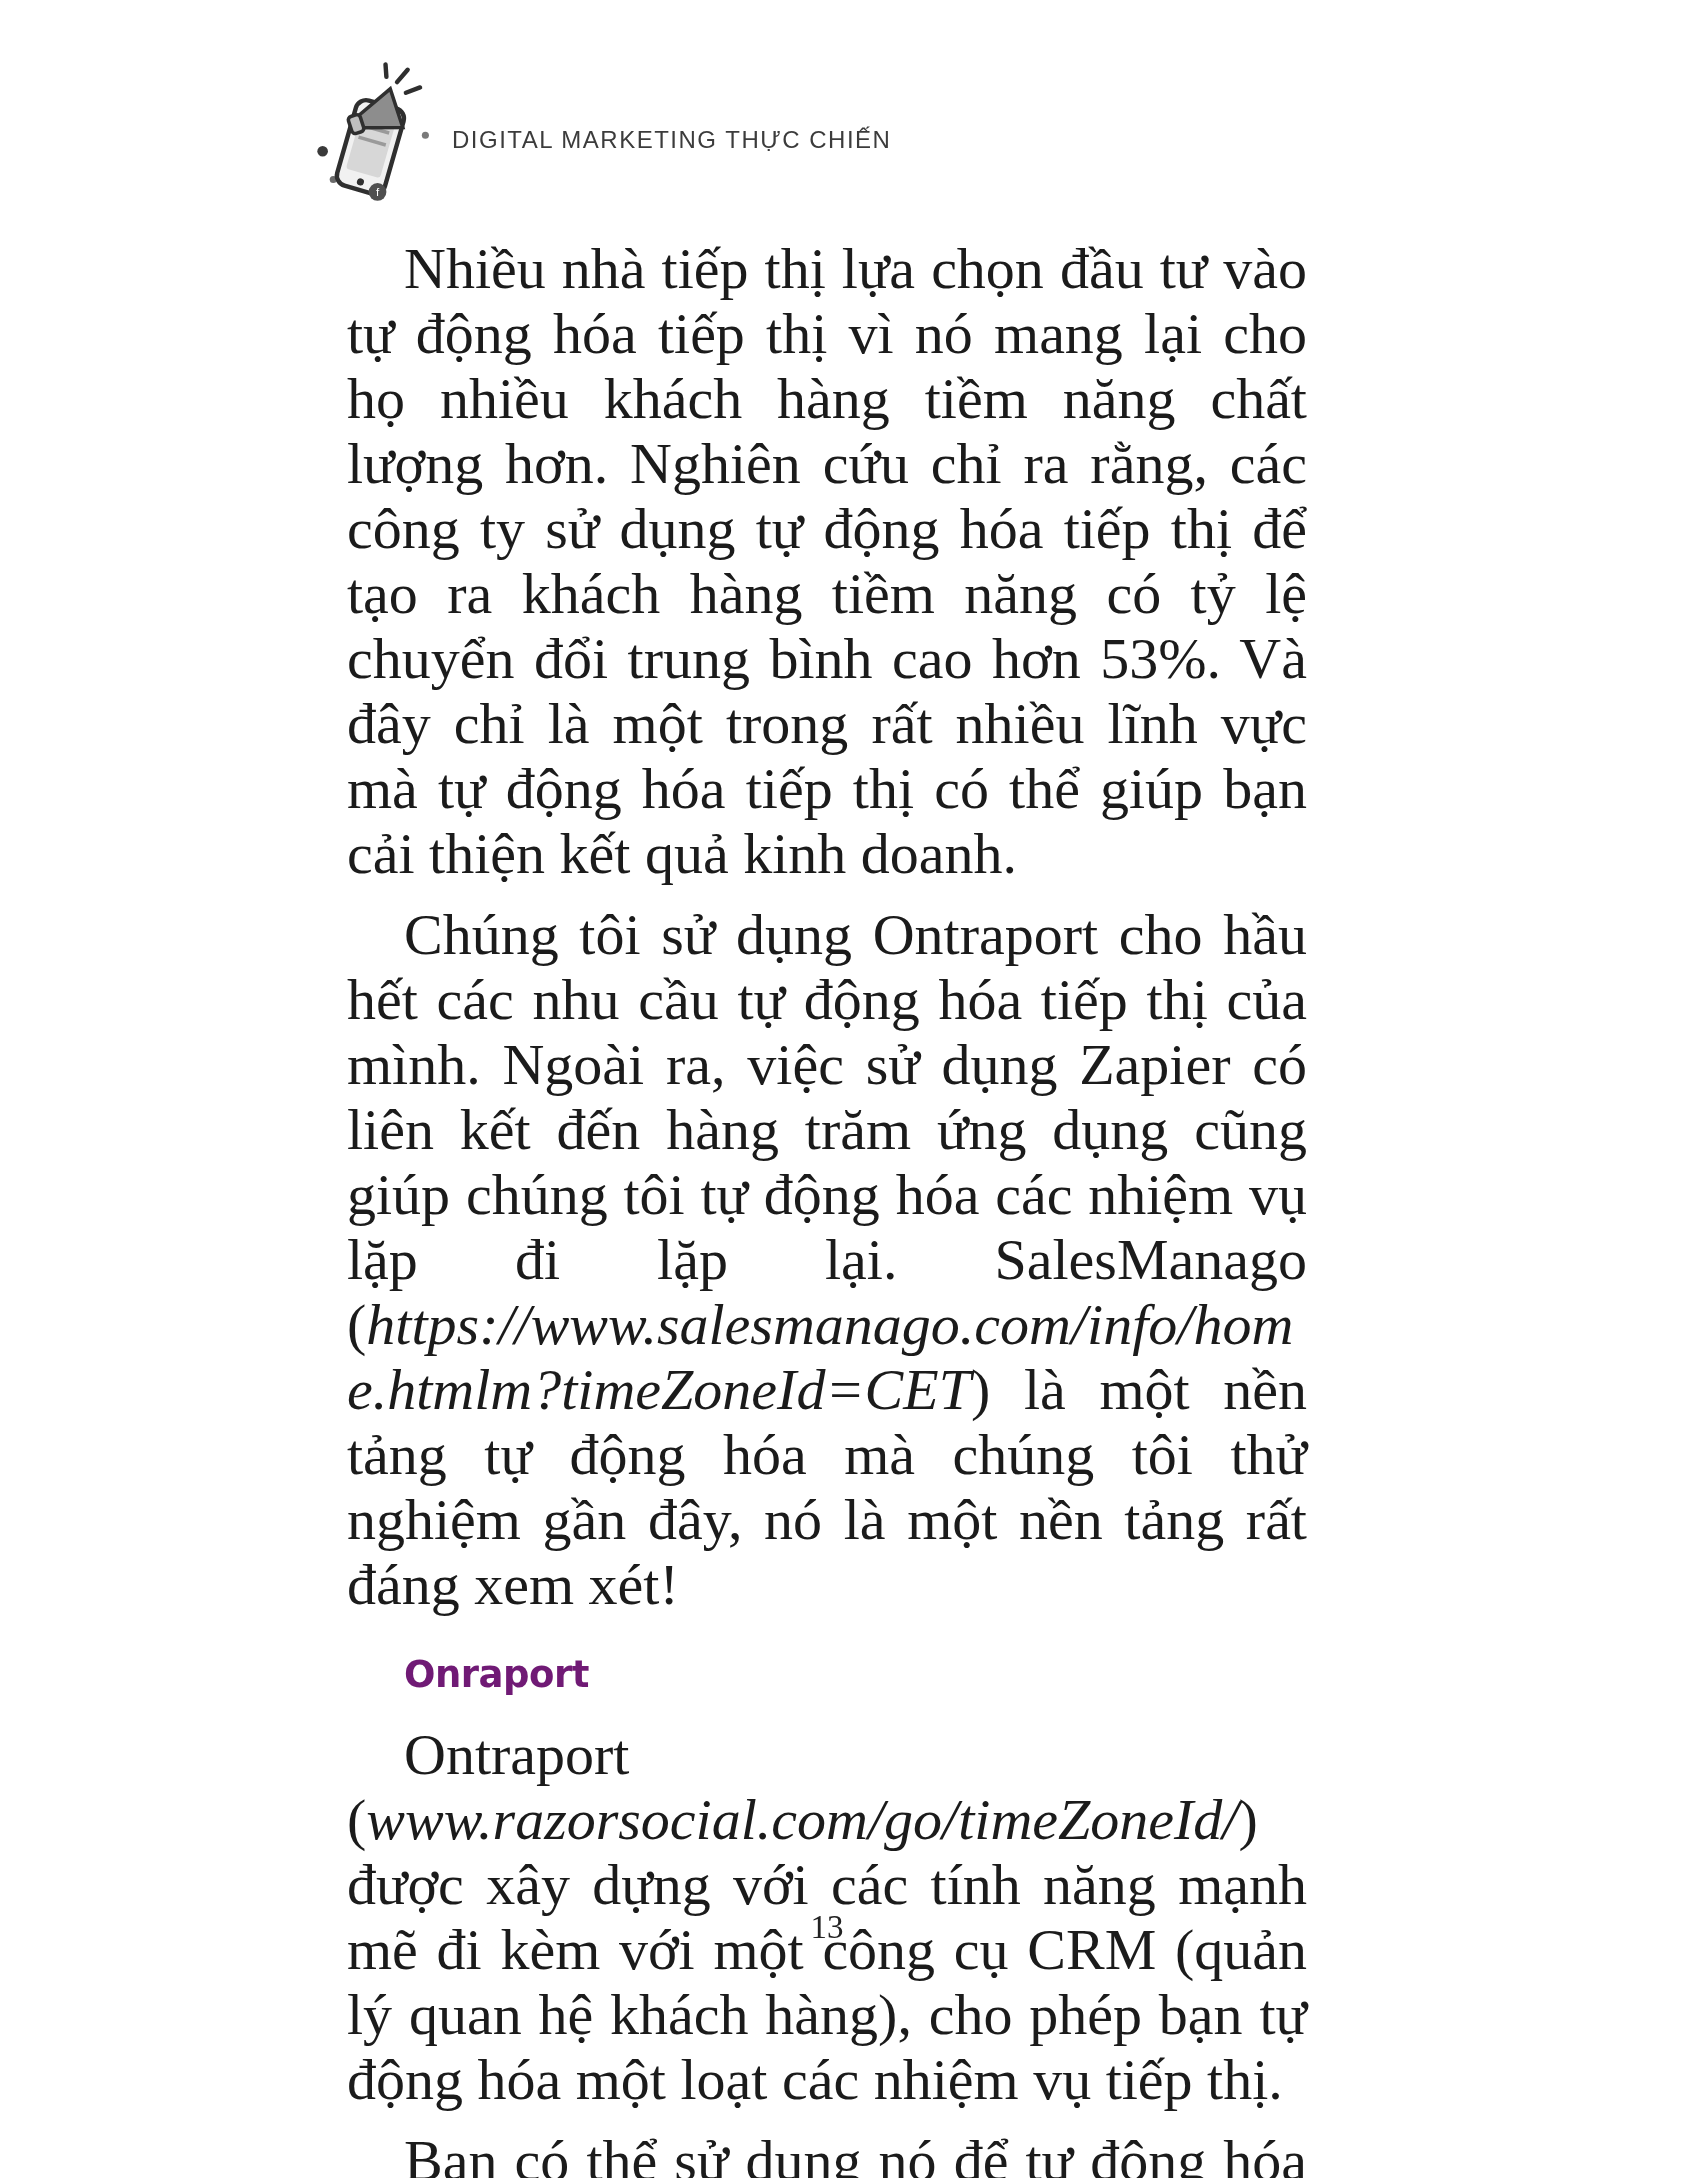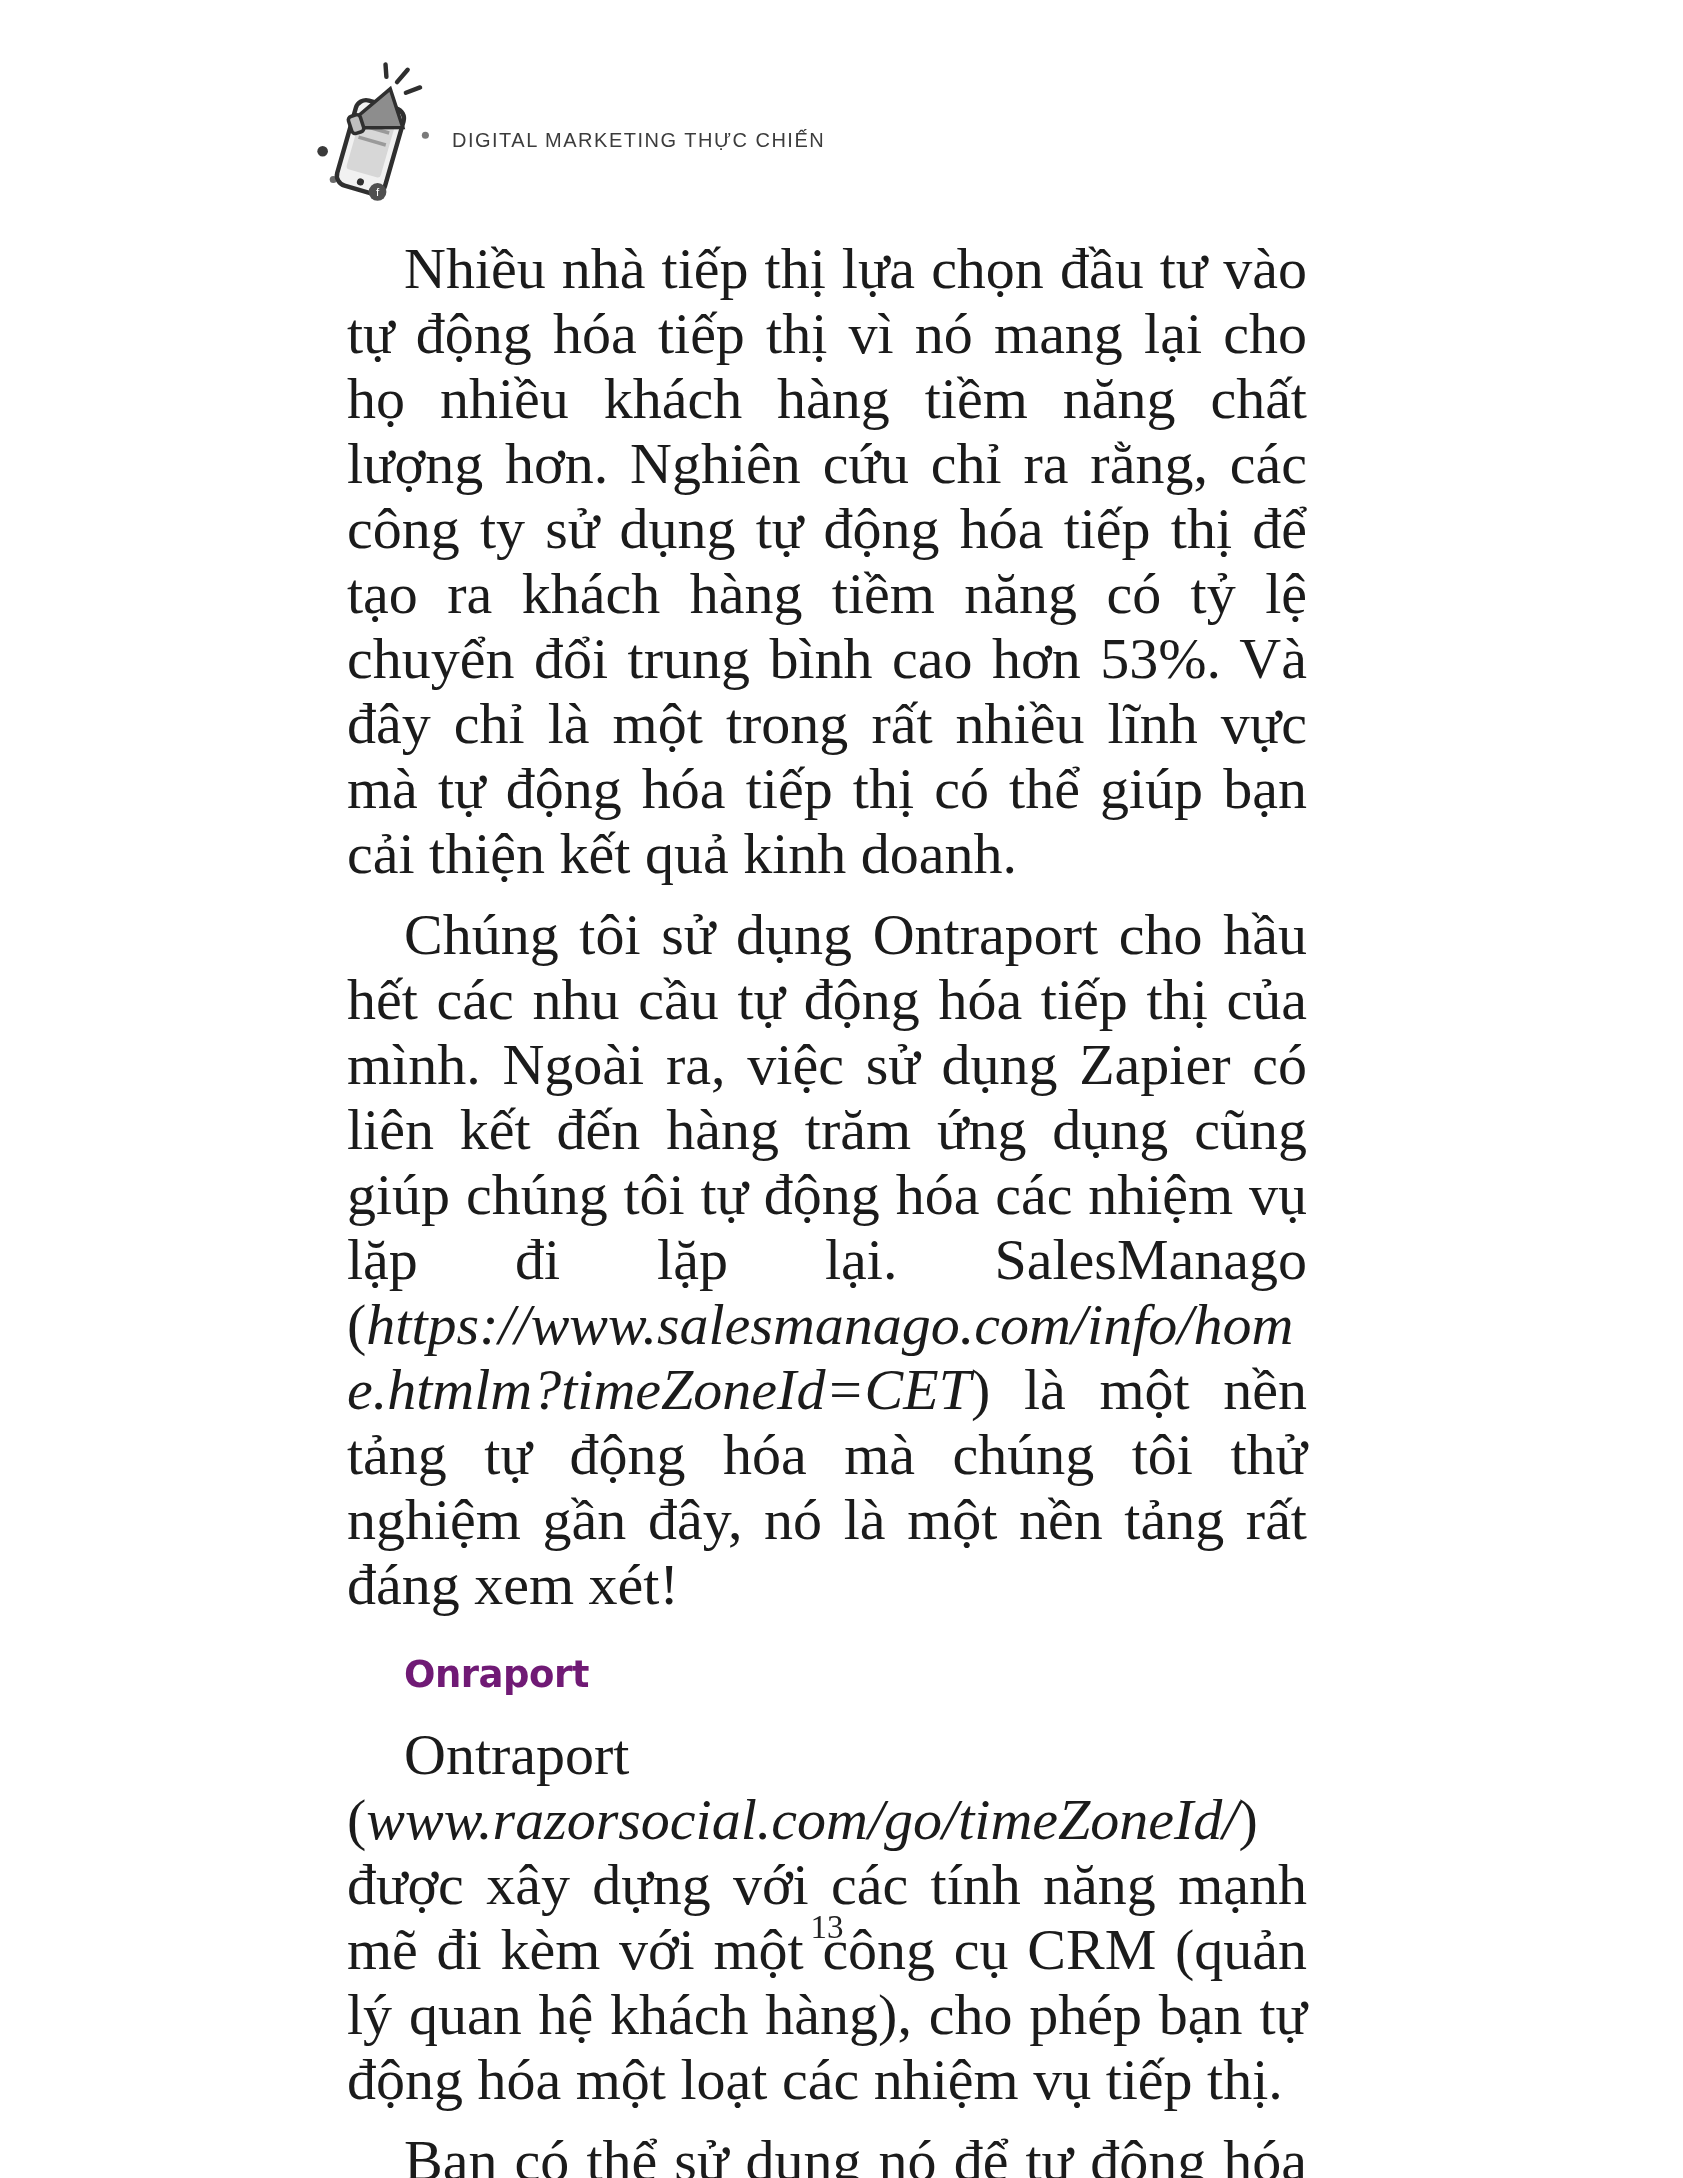--- a/index.html
+++ b/index.html
@@ -26,21 +26,21 @@
     align-items: center;
     gap: 16px;
   }
   .logo {
     width: 124px;
     height: 149px;
     flex: 0 0 auto;
   }
   .header-title {
     font-family: "Liberation Sans", sans-serif;
-    font-size: 20px;
+    font-size: 24px;
     font-weight: 400;
     letter-spacing: 1.5px;
     color: #3c3c3c;
     white-space: nowrap;
     margin-top: 14px;
   }
   
   .content {
     position: absolute;
     top: 236px;

